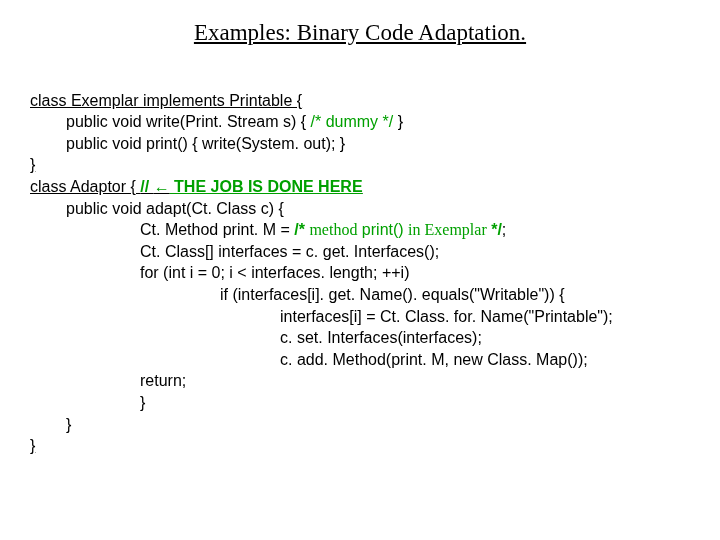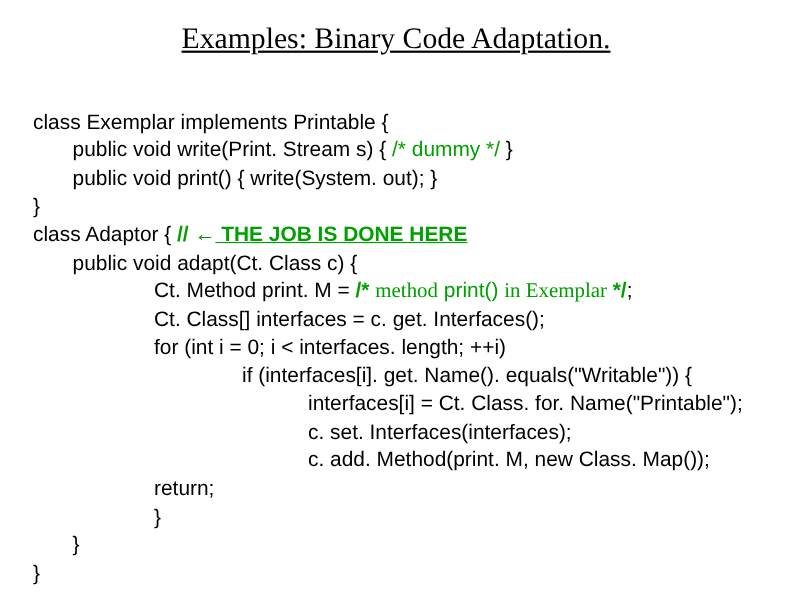--- a/index.html
+++ b/index.html
@@ -7,29 +7,30 @@
     padding: 20px 30px;
     width: 720px;
     height: 540px;
     box-sizing: border-box;
     background: #fff;
     font-family: "Times New Roman", Times, serif;
     color: #000;
   }
   .title {
     text-align: center;
-    font-size: 27px;
+    font-size: 23px;
     text-decoration: underline;
     margin-bottom: 22px;
   }
   .code {
     font-family: Arial, Helvetica, sans-serif;
-    font-size: 19px;
+    font-size: 16px;
     line-height: 1.35;
     white-space: pre;
+    text-decoration: underline;
   }
   .comment { color: #00a000; }
   .comment-strong { color: #00a000; font-weight: bold; }
   .comment-ulb { color: #00a000; font-weight: bold; text-decoration: underline; }
   .arrow { font-family: "Times New Roman", Times, serif; }
   .serif { font-family: "Times New Roman", Times, serif; }
   .i1 { padding-left: 36px; display:inline-block; }
   .i2 { padding-left: 110px; display:inline-block; }
   .i3 { padding-left: 190px; display:inline-block; }
   .i4 { padding-left: 250px; display:inline-block; }

